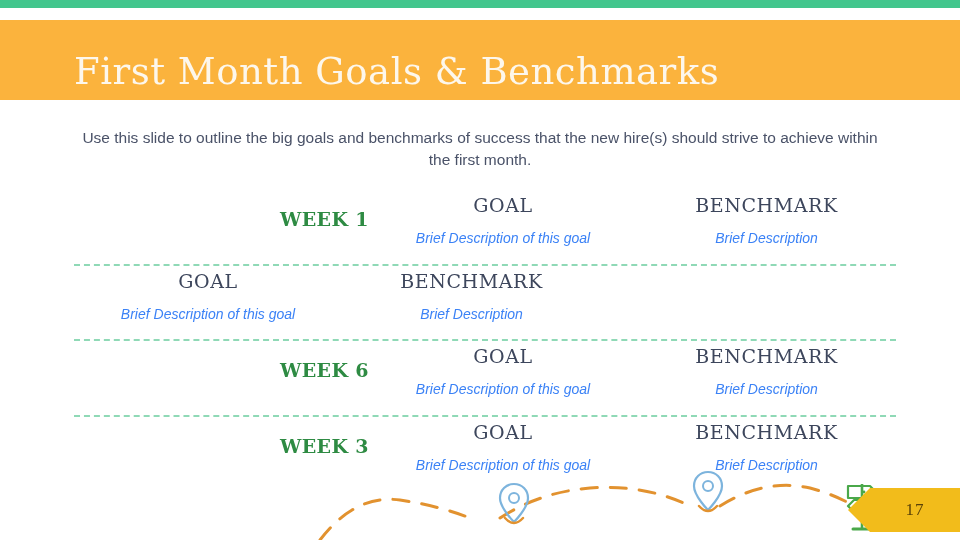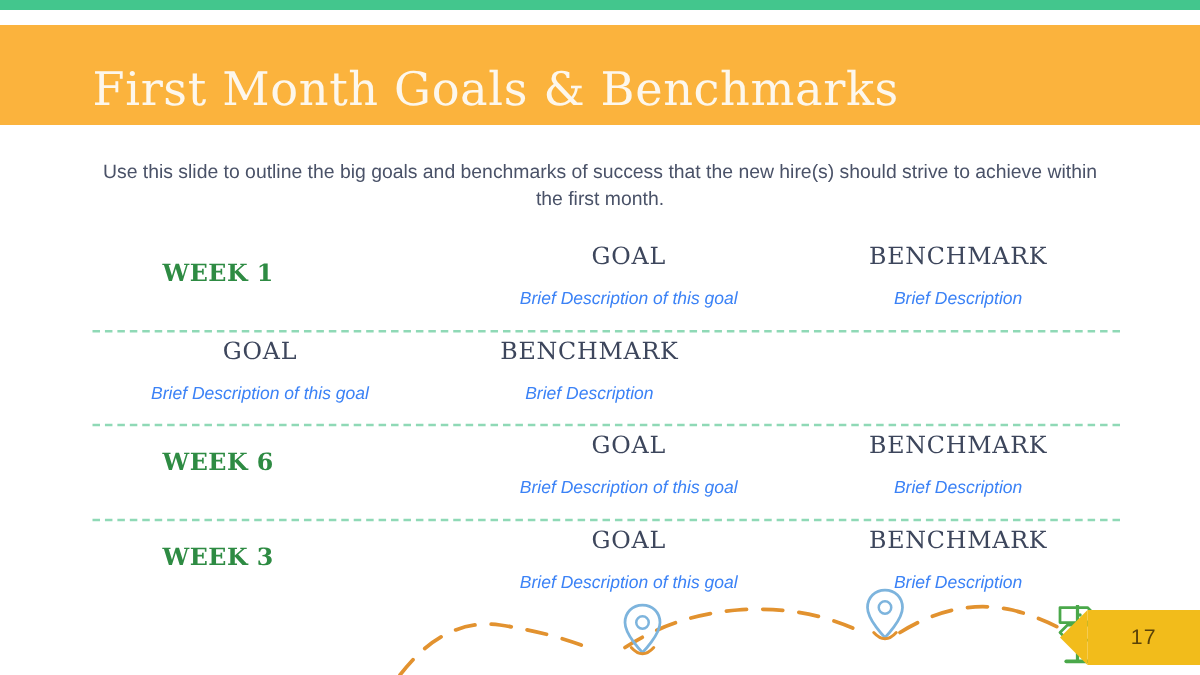--- a/index.html
+++ b/index.html
@@ -69,21 +69,21 @@
   }
   .row-inner {
     display: flex;
     align-items: flex-start;
     height: 100%;
   }
   .col-week {
     width: 295px;
     display: flex;
     align-items: center;
-    justify-content: flex-start;
+    justify-content: flex-end;
     padding-top: 18px;
     padding-left: 56px;
     box-sizing: border-box;
   }
   .week-label {
     font-family: "DejaVu Serif", serif;
     font-weight: bold;
     font-size: 19px;
     color: #2e8b43;
     letter-spacing: 0.4px;
@@ -148,21 +148,21 @@
     position: absolute;
     right: 90px;
     bottom: 8px;
     width: 0;
     height: 0;
     border-top: 22px solid transparent;
     border-bottom: 22px solid transparent;
     border-right: 22px solid #f2bc1b;
   }
   .page-number {
-    font-family: Liberation Sans, sans-serif;
+    font-family: Liberation Serif, serif;
     font-size: 17px;
     color: #5a4208;
     letter-spacing: 1px;
   }
 </style>
 </head>
 <body>
 
 <div class="top-green-bar"></div>
 <div class="title-band"></div>

